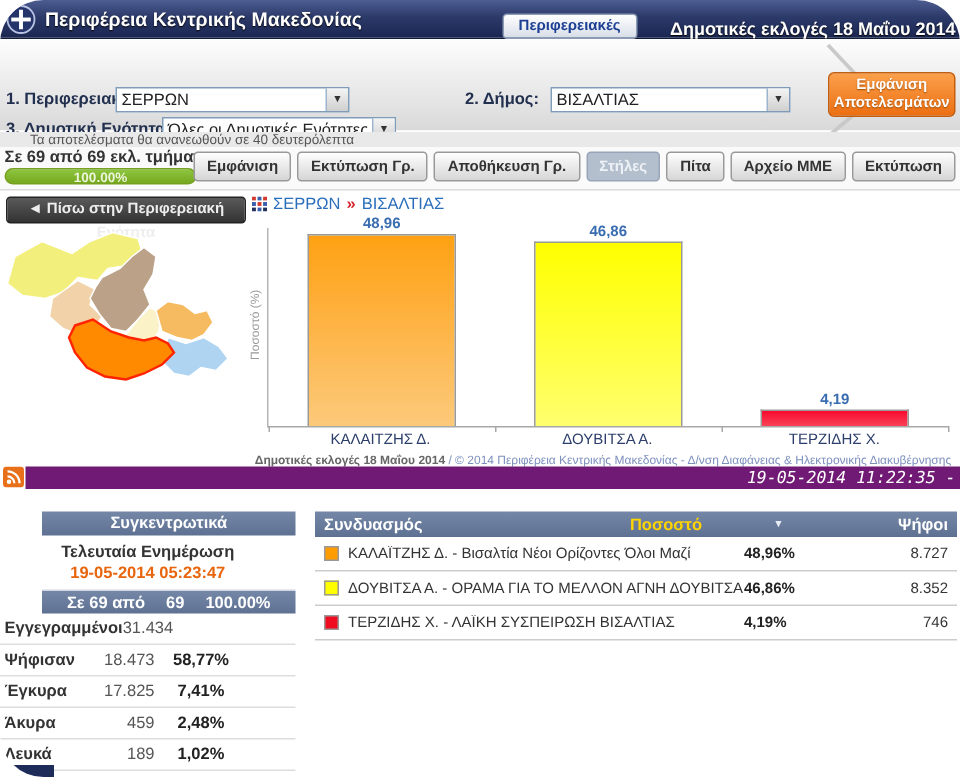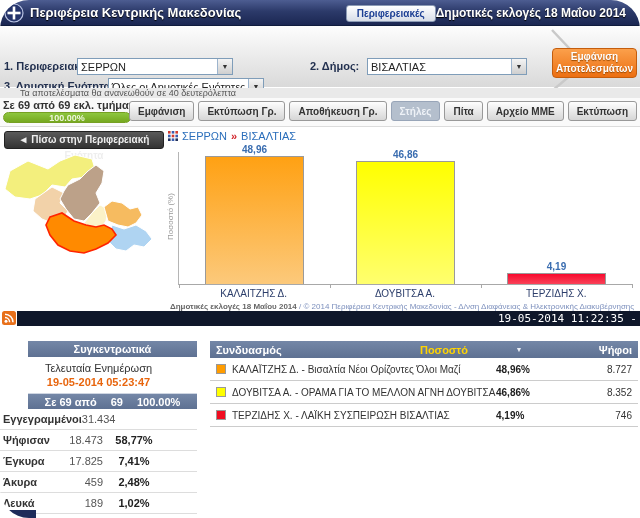--- a/index.html
+++ b/index.html
@@ -5,21 +5,21 @@
   * { box-sizing: border-box; margin: 0; padding: 0; }
   body { font-family: "Liberation Sans", sans-serif; background:#fff; }
   #page { position:relative; width:640px; height:518px; background:#fff; overflow:hidden;border-radius:29px; }
 
   
   .hdr { position:absolute; left:0; top:0; width:640px; height:26px;
          background:linear-gradient(180deg,#4d5d91 0%,#2c3a6a 45%,#1b2752 100%);
          border-bottom:1px solid #101c3d; display:flex; align-items:center; }
   .emblem { margin-left:4px; }
   .hdr-title { color:#fff; font-size:13px; font-weight:bold; margin-left:6px; text-shadow:0 1px 1px #000; }
-  .hdr-right { position:absolute; right:14px; top:0; height:26px; display:flex; align-items:center; gap:0; }
+  .hdr-right { position:absolute; right:3px; top:0; height:26px; display:flex; align-items:flex-end; gap:22px; }
   .btn-regional { height:17px; padding:0 10px; font-size:10px; font-weight:bold; color:#1c3f94;
         background:linear-gradient(180deg,#ffffff,#d7dde8); border:1px solid #8c9bb5; border-radius:3px; cursor:pointer; }
   .hdr-election { color:#fff; font-size:12px; font-weight:bold; text-shadow:0 1px 1px #000; }
 
   
   .filters { position:absolute; left:0; top:26px; width:640px; height:62px;
              background:linear-gradient(180deg,#fdfdfd,#d9d9d9); border-bottom:1px solid #ffffff; }
   .f-label { position:absolute; font-size:11px; font-weight:bold; color:#22304f; }
   .sel { position:absolute; height:17px; background:#fff; border:1px solid #7f9db9; display:flex; align-items:center; cursor:pointer; }
   .sel-val { flex:1; font-size:11px; color:#222; padding:0 3px; white-space:nowrap; overflow:hidden; }
@@ -68,29 +68,29 @@
          background:linear-gradient(180deg,var(--c1,#ccc),var(--c2,#eee)); cursor:pointer; }
   .tick { position:absolute; bottom:-4px; width:1px; height:4px; background:#a8a8a8; }
   .xlabels { position:absolute; left:12px; top:158px; width:454px; display:flex; }
   .x-label { width:151.3px; text-align:center; font-size:10px; color:#2c3e6b; }
   .chart-footer { position:absolute; left:0; top:172px; width:472px; text-align:center; font-size:8px; color:#888; }
   .chart-footer b { color:#666; }
   .chart-footer .rest { color:#7d90bd; }
 
   
   .rss { position:absolute; left:2px; top:311px; }
-  .ticker { position:absolute; left:17px; top:311px; width:623px; height:15px; background:#0f172a;
+  .ticker { position:absolute; left:17px; top:311px; width:623px; height:15px; background:#701a75;
             color:#fff; font-family:"DejaVu Sans Mono", monospace; font-size:11px; line-height:15px;
-            text-align:right; padding-right:3px; }
+            text-align:right; padding-right:3px;font-style:italic; }
 
   
   .slate { background:linear-gradient(180deg,#7487a7,#5e7192); color:#fff; font-weight:bold; font-size:11px; }
   .summary { position:absolute; left:0; top:341px; width:197px; }
   .sum-title { margin-left:28px; height:16px; line-height:16px; text-align:center; }
-  .sum-update-label { text-align:center; font-size:11px; font-weight:normal; color:#333; margin-top:5px; }
+  .sum-update-label { text-align:center; font-size:11px; font-weight:bold; color:#333; margin-top:5px; }
   .sum-update-value { text-align:center; font-size:11px; font-weight:bold; color:#e8650d; margin:2px 0 5px; }
   .sum-sections { margin-left:28px; height:16px; line-height:16px; display:flex; justify-content:center; gap:14px;
                   border-top:1px solid #cfd6e2; }
   .sum-row { display:flex; align-items:center; height:21px; border-bottom:1px solid #ddd; padding-left:3px; font-size:11px; }
   .sum-row:first-of-type { border-top:1px solid #ccc; }
   .sum-label { flex:1; font-weight:bold; color:#333; }
   .sum-val { width:42px; text-align:right; color:#555; }
   .sum-pct { width:62px; text-align:center; font-weight:bold; color:#222; margin-right:32px; }
 
   

